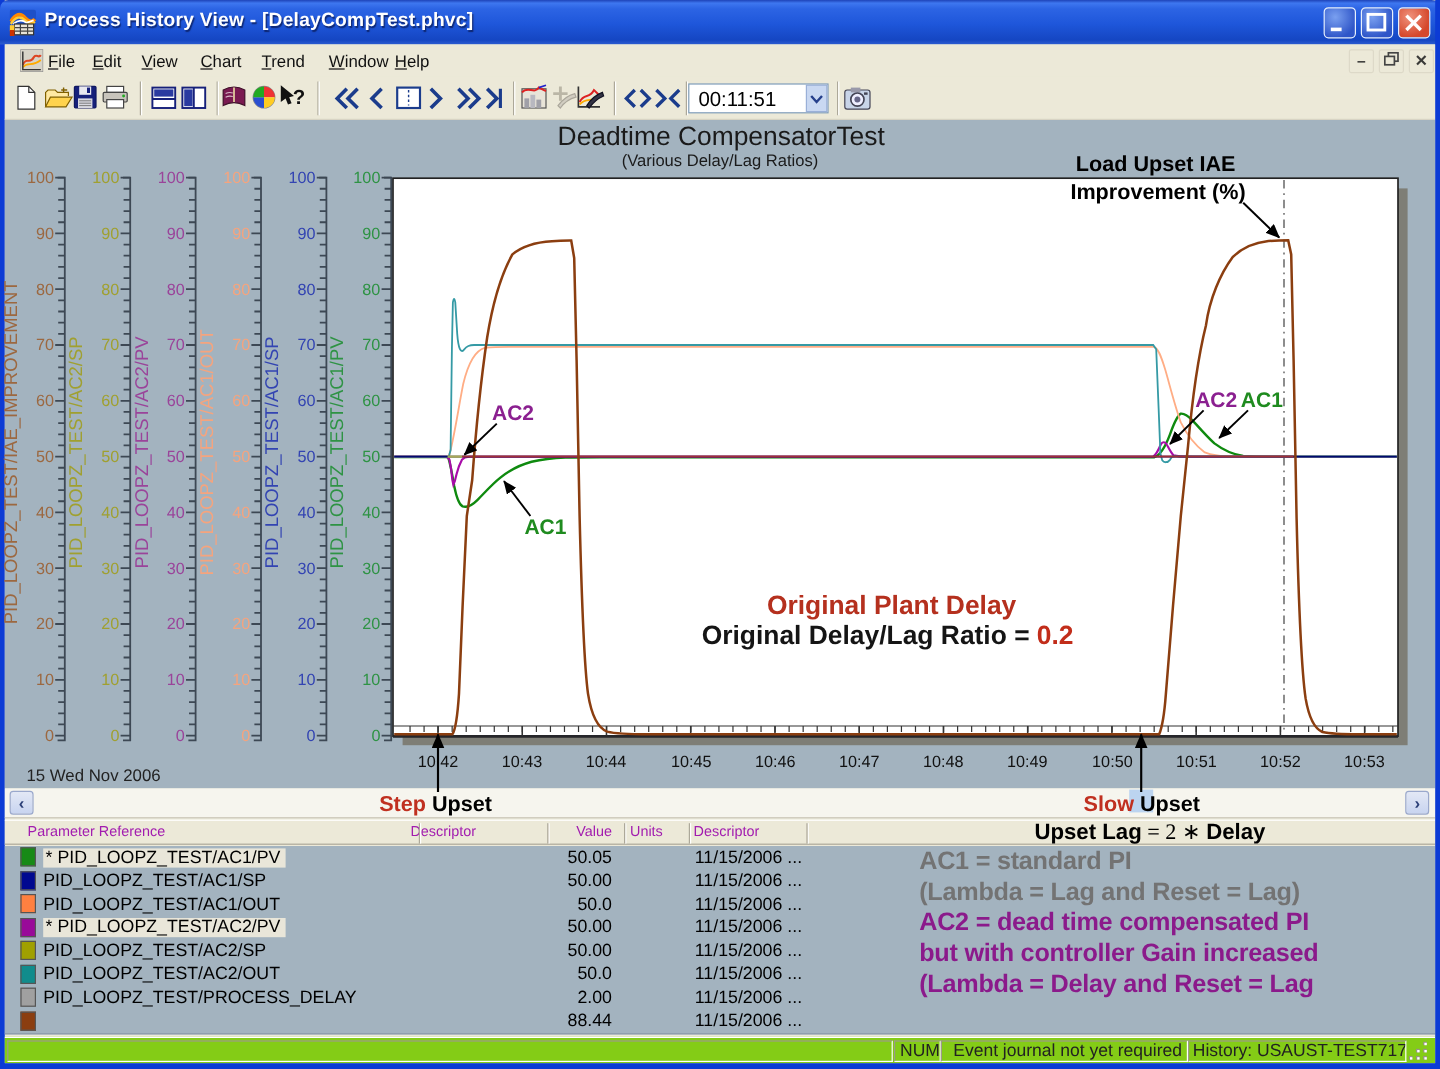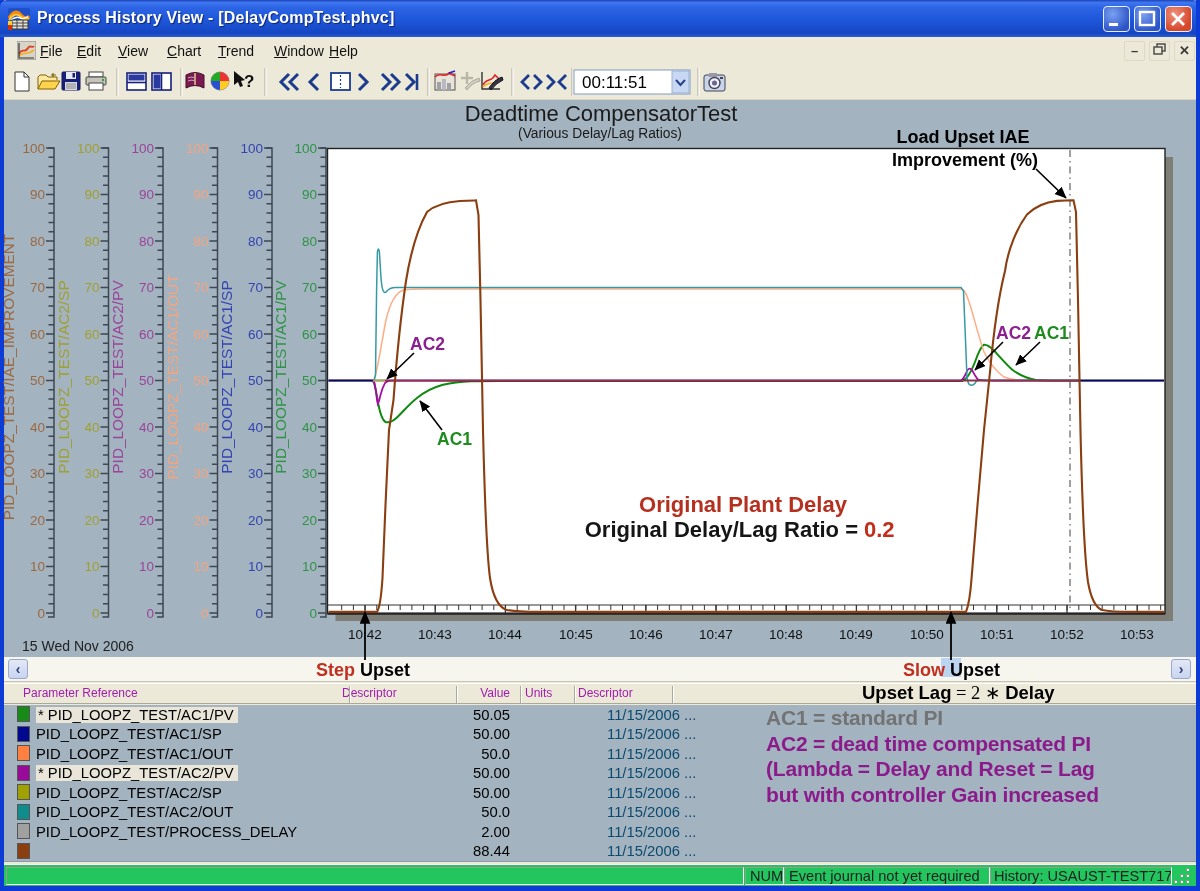--- a/index.html
+++ b/index.html
@@ -38,27 +38,27 @@
   #tblhead { left:4px; top:683px; width:1192px; height:21px; background:#ECE9D8;
      border-top:1px solid #FFFFFF; border-bottom:1px solid #ACA899; }
   #tblbody { left:4px; top:705px; width:1192px; height:157px; background:#A3B3BF; border-bottom:1px solid #8A9AA8; }
   .hlabel { position:absolute; top:2px; font-size:12px; color:#a21caf; }
   .hsep { position:absolute; top:2px; width:2px; height:17px; border-left:1px solid #ACA899; border-right:1px solid #fff; }
   .trow { position:absolute; left:0; width:1092px; height:19.5px;padding-left:36px; }
   .sw { position:absolute; left:13px; top:1px; width:13px; height:16px; border:1px solid #555; }
   .pname { position:absolute; left:32px; top:1.5px; font-size:14.8px; color:#000; white-space:pre; }
   .pstar { background:#E9E6D9; padding:0 4px 0 2px; }
   .pval { position:absolute; width:98px; top:1.5px; font-size:14.8px; color:#000; text-align:right; }
-  .pts  { position:absolute; left:575px; top:1.5px; font-size:14.8px; color:#0c4a6e;margin-left:28px; }
+  .pts  { position:absolute; left:575px; top:1.5px; font-size:14.8px; color:#000000; }
   
   #notes { left:766px; top:705px; width:430px; font-size:21px; font-weight:bold; line-height:25.7px; letter-spacing:-0.2px; }
   .grn { color:#737373; }
   .pur { color:#8B1A8B; }
   
-  #statusbar { left:4px; top:864px; width:1192px; height:22px; background:#22c55e; border-top:1px solid #fff; }
+  #statusbar { left:4px; top:864px; width:1192px; height:22px; background:#84cc16; border-top:1px solid #fff;text-align:right; }
   .sfield { position:absolute; top:2px; height:18px; border:1px solid; border-color:#9D9A8A #FFF #FFF #9D9A8A; font-size:14.6px; color:#222; padding:0 4px 0 4px; white-space:nowrap; overflow:hidden;}
   svg text { font-family:"Liberation Sans", sans-serif; }
 </style>
 </head>
 <body>
 <div id="win">
   <div id="bleft" class="abs"></div>
   <div id="titlebar" class="abs"></div>
   <div id="titletext" class="abs">Process History View - [DelayCompTest.phvc]</div>
   <svg class="abs" style="left:8px;top:8px" width="22" height="22" viewBox="0 0 22 22">
@@ -289,23 +289,24 @@
       </div>
 <div class="trow" style="top:136.5px">
         <div class="sw" style="background:#8B3E10"></div>
         <div class="pval" style="left:408px">88.44</div>
         <div class="pts">11/15/2006 ...</div>
       </div>
 </div>
 
   <div id="notes" class="abs">
     <div class="grn">AC1 = standard PI</div>
+    <div class="grn">(Lambda = Lag and Reset = Lag)</div>
     <div class="pur">AC2 = dead time compensated PI</div>
+    <div class="pur">but with controller Gain increased</div>
     <div class="pur">(Lambda = Delay and Reset = Lag</div>
-    <div class="pur">but with controller Gain increased</div>
   </div>
 
   <div id="statusbar" class="abs">
     <div class="sfield" style="left:2px;width:738px"></div>
     <div class="sfield" style="left:741px;width:39px">NUM</div>
     <div class="sfield" style="left:780px;width:206px">Event journal not yet required</div>
     <div class="sfield" style="left:986px;width:182px;padding-left:3px">History: USAUST-TEST717</div>
     <svg class="abs" style="left:1170px;top:3px" width="18" height="17">
         <g fill="#989488">
           <rect x="12" y="12" width="3" height="3"></rect>

